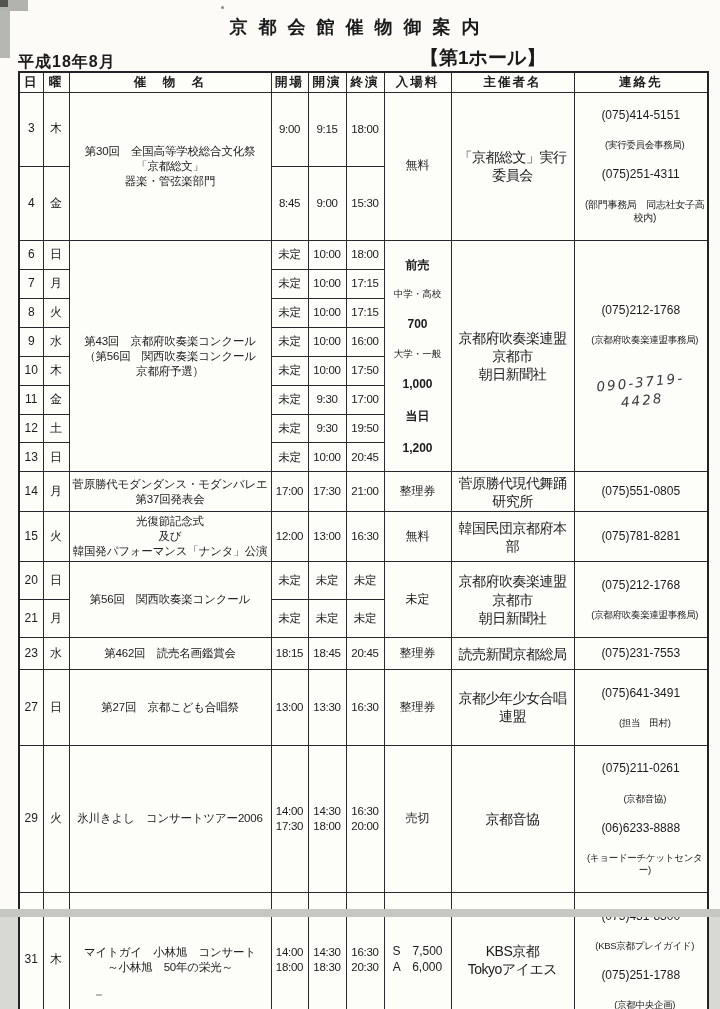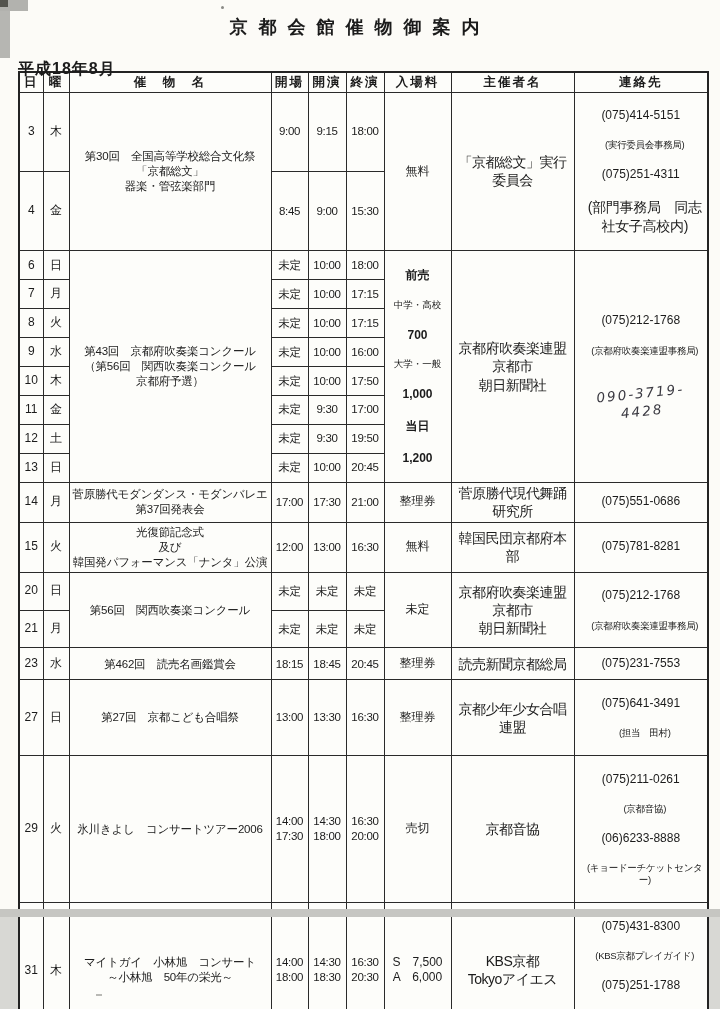--- a/index.html
+++ b/index.html
@@ -20,21 +20,21 @@
   .corner-dot  { position:absolute; left:0; top:0; width:8px; height:7px; background:#54544e; }
   .speck       { position:absolute; left:221px; top:6px; width:3px; height:3px; background:#8a8a86; border-radius:50%; }
   .speck2      { position:absolute; left:96px; top:994px; width:6px; height:2px; background:#b9b9b5; }
   .edge-bottom { position:absolute; left:0; bottom:0; width:720px; height:8px; background:#c6c6c2; }
 
   .title {
     margin:0; padding-top:15px; text-align:center;
     font-size:18px; font-weight:bold; letter-spacing:11px; line-height:24px;
   }
   .subhead { position:relative; height:26px; margin:6px 0 0 18px; }
-  .date-label { position:absolute; left:0; top:14px; font-size:16px; font-weight:bold; letter-spacing:1px; }
+  .date-label { position:absolute; left:0; top:7px; font-size:16px; font-weight:bold; letter-spacing:1px; }
   .hall1-label { position:absolute; left:402px; top:0; font-size:19px; font-weight:bold; }
 
   table.sched {
     border-collapse:collapse; table-layout:fixed;
     width:689px; margin-left:18px; background:#fdfdfa;
     border:2px solid #232323;
   }
   .sched th, .sched td {
     border:1.5px solid #2a2a2a;
     padding:0 2px; text-align:center; vertical-align:middle;
@@ -43,21 +43,21 @@
   .sched th { font-weight:bold; font-size:12.5px; letter-spacing:2px; }
   .c-day  { font-size:12px; }
   .c-wd   { font-size:12px; }
   .c-event{ font-size:11.5px; letter-spacing:-0.2px;margin-top:14px; }
   .c-time { font-size:11.5px; letter-spacing:-0.3px; }
   .c-adm  { font-size:12px;margin-left:44px; }
   .c-org  { font-size:14px; letter-spacing:-0.5px; }
   .c-contact { font-size:12px; line-height:1.3; }
   .ph  { display:block; font-size:12px; letter-spacing:0; }
   .sub { display:block; font-size:9.5px; letter-spacing:-0.3px;padding-left:8px; }
-  .xs  { font-size:14px; }
+  .xs  { font-size:10px; }
   .adm-line  { display:block; font-size:12px; line-height:1.35;font-weight:bold; }
   .adm-small { display:block; font-size:9.5px; line-height:1.3; }
   .handwritten {
     display:block; margin-top:12px;
     font-style:italic; font-size:13.5px; letter-spacing:2px;
     transform:rotate(-6deg); color:#3b3a42;
     font-family:"DejaVu Sans", sans-serif;
   }
 </style>
 </head>
@@ -68,20 +68,21 @@
   <div class="edge-corner"></div>
   <div class="corner-dot"></div>
   <div class="speck"></div>
   <div class="speck2"></div>
   <div class="edge-bottom"></div>
 
   <h1 class="title">京都会館催物御案内</h1>
 
   <div class="subhead">
     <span class="date-label">平成18年8月</span>
+    <span class="hall1-label">【第1ホール】</span>
   </div>
 
   <table class="sched">
     <colgroup>
       <col style="width:24px">
         <col style="width:26px">
         <col style="width:202px">
       <col style="width:37px">
         <col style="width:38px">
         <col style="width:38px">
@@ -209,21 +210,21 @@
       <td class="c-day">14</td>
       <td class="c-wd">月</td>
       <td class="c-event">菅原勝代モダンダンス・モダンバレエ
 第37回発表会</td>
       <td class="c-time">17:00</td>
       <td class="c-time">17:30</td>
       <td class="c-time">21:00</td>
       <td class="c-adm">整理券</td>
       <td class="c-org">菅原勝代現代舞踊
 研究所</td>
-      <td class="c-contact">(075)551-0686</td>
+      <td class="c-contact">(075)551-0805</td>
     </tr>
 
     <tr style="height:50px">
       <td class="c-day">15</td>
       <td class="c-wd">火</td>
       <td class="c-event">光復節記念式
 及び
 韓国発パフォーマンス「ナンタ」公演</td>
       <td class="c-time">12:00</td>
       <td class="c-time">13:00</td>

